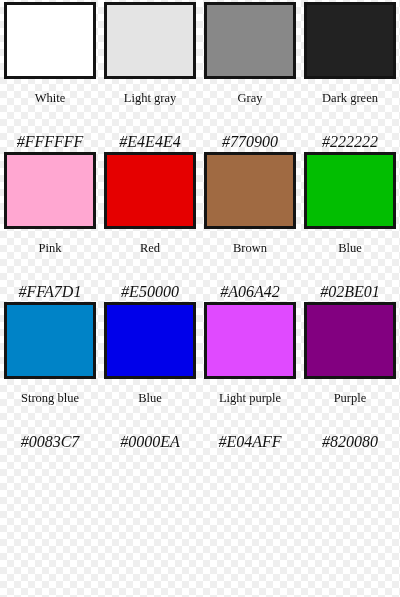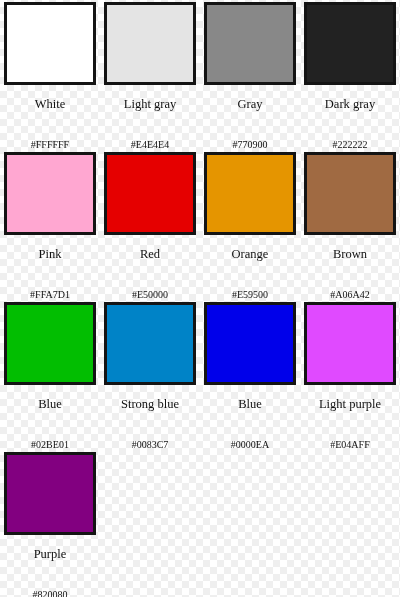--- a/index.html
+++ b/index.html
@@ -48,26 +48,27 @@
   .swatch-name {
     font-size: 12.5px;
     line-height: 1;
     color: #111111;
     margin-top: 13px;
     text-align: center;
     white-space: nowrap;
   }
 
   .swatch-hex {
-    font-size: 10px;
+    font-size: 16px;
     line-height: 1;
     color: #111111;
     margin-top: 30px;
     text-align: center;
     white-space: nowrap;
+    font-style: italic;
   }
 </style>
 </head>
 <body>
 
 <div id="palette-grid">
     <div class="swatch-cell">
       <div class="swatch-chip" style="background-color: rgb(255, 255, 255); border-color: rgb(20, 20, 20);"></div>
       <div class="swatch-name">White</div>
       <div class="swatch-hex">#FFFFFF</div>
@@ -77,37 +78,32 @@
       <div class="swatch-name">Light gray</div>
       <div class="swatch-hex">#E4E4E4</div>
     </div>
     <div class="swatch-cell">
       <div class="swatch-chip" style="background-color: rgb(136, 136, 136); border-color: rgb(20, 20, 20);"></div>
       <div class="swatch-name">Gray</div>
       <div class="swatch-hex">#770900</div>
     </div>
     <div class="swatch-cell">
       <div class="swatch-chip" style="background-color: rgb(34, 34, 34); border-color: rgb(20, 20, 20);"></div>
-      <div class="swatch-name">Dark gray</div>
+      <div class="swatch-name">Dark green</div>
       <div class="swatch-hex">#222222</div>
     </div>
     <div class="swatch-cell">
       <div class="swatch-chip" style="background-color: rgb(255, 167, 209); border-color: rgb(20, 20, 20);"></div>
       <div class="swatch-name">Pink</div>
       <div class="swatch-hex">#FFA7D1</div>
     </div>
     <div class="swatch-cell">
       <div class="swatch-chip" style="background-color: rgb(229, 0, 0); border-color: rgb(20, 20, 20);"></div>
       <div class="swatch-name">Red</div>
       <div class="swatch-hex">#E50000</div>
-    </div>
-    <div class="swatch-cell">
-      <div class="swatch-chip" style="background-color: rgb(229, 149, 0); border-color: rgb(20, 20, 20);"></div>
-      <div class="swatch-name">Orange</div>
-      <div class="swatch-hex">#E59500</div>
     </div>
     <div class="swatch-cell">
       <div class="swatch-chip" style="background-color: rgb(160, 106, 66); border-color: rgb(20, 20, 20);"></div>
       <div class="swatch-name">Brown</div>
       <div class="swatch-hex">#A06A42</div>
     </div>
     <div class="swatch-cell">
       <div class="swatch-chip" style="background-color: rgb(2, 190, 1); border-color: rgb(20, 20, 20);"></div>
       <div class="swatch-name">Blue</div>
       <div class="swatch-hex">#02BE01</div>

